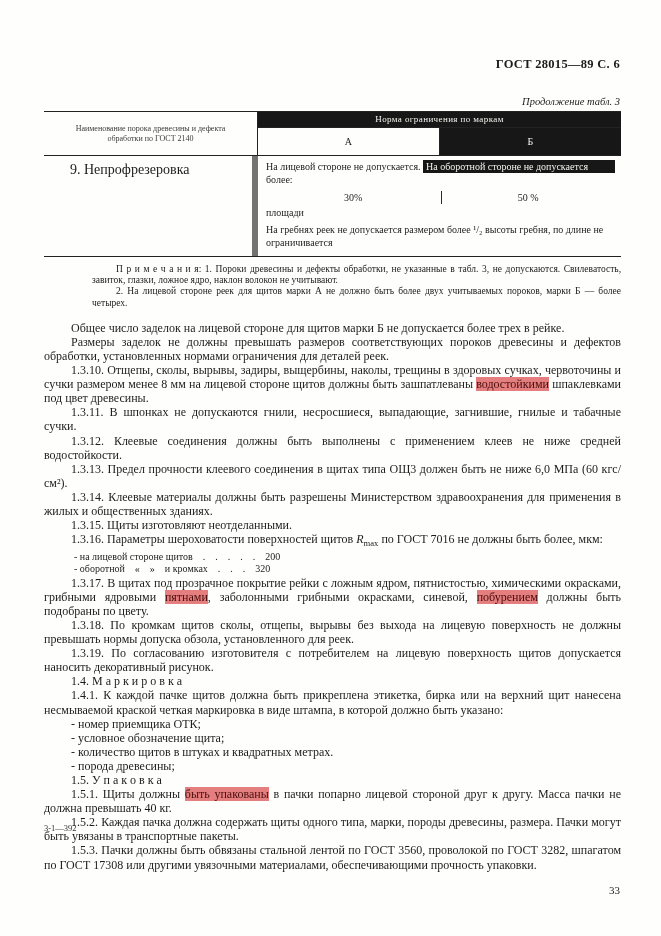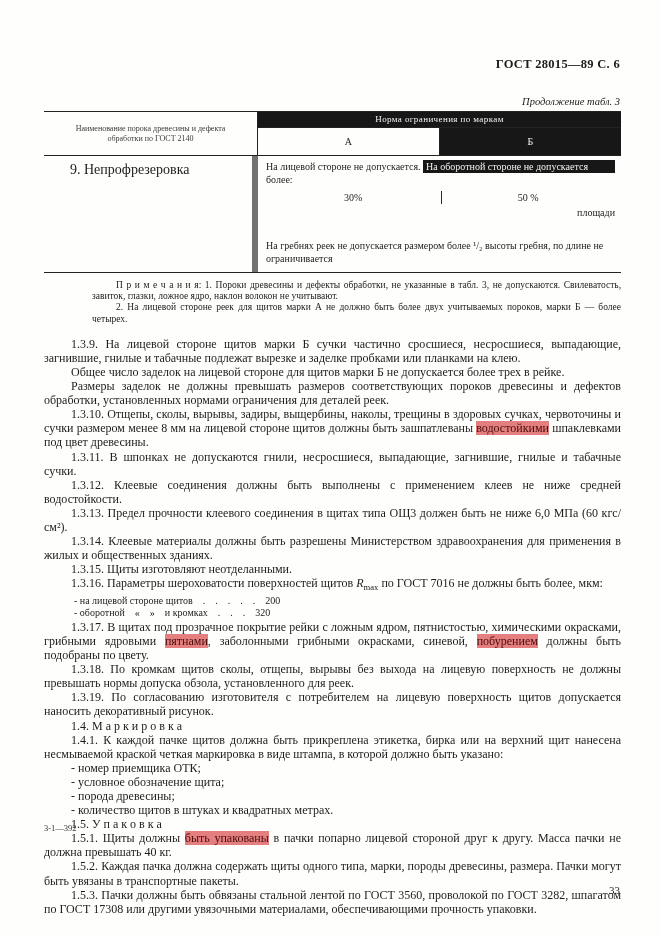--- a/index.html
+++ b/index.html
@@ -59,21 +59,21 @@
   }
   .t-cell { flex:1; font-size:10px; line-height:13px; padding:4px 6px 7px 8px; }
   .cell-line1 { display:flex; }
   .cell-line1 .seg-n { white-space:pre; }
   .cell-line1 .seg-dark {
     background:var(--band,#171717); color:#f3f3ee; flex:1; padding-left:3px;
   }
   .values-row { display:flex; margin:5px 0 2px; }
   .values-row > div { width:50%; text-align:center; }
   .values-row .value-b { border-left:1px solid #2a2a2a; }
-  .area { text-align:right; margin-bottom:20px; }
+  .area { text-align:left; margin-bottom:4px; }
   .cell-line3 { text-align:left; }
 
   
   .notes {
     font-size:9.5px; line-height:11.2px; text-align:justify;
     margin-bottom:12px; color:#222;
   }
   .notes .para { text-indent:24px;margin-left:48px; }
 
   
@@ -129,41 +129,40 @@
         </div>
       </div>
     </div>
 
     <div class="notes">
         <p class="para"><span>П р и м е ч а н и я:  1. Пороки древесины и дефекты обработки, не указанные в табл. 3, не допускаются. Свилеватость, завиток, глазки, ложное ядро, наклон волокон не учитывают.</span></p>
         <p class="para"><span>2. На лицевой стороне реек для щитов марки А не должно быть более двух учитываемых пороков, марки Б — более четырех.</span></p>
       </div>
 
     <div class="doc-body">
-        <p class="para"><span>1.3.9. На лицевой стороне щитов марки Б сучки частично сросшиеся, несросшиеся, выпадающие, загнившие, гнилые и табачные подлежат вырезке и заделке пробками или планками на клею.</span></p>
         <p class="para"><span>Общее число заделок на лицевой стороне для щитов марки Б не допускается более трех в рейке.</span></p>
         <p class="para"><span>Размеры заделок не должны превышать размеров соответствующих пороков древесины и дефектов обработки, установленных нормами ограничения для деталей реек.</span></p>
         <p class="para"><span>1.3.10. Отщепы, сколы, вырывы, задиры, выщербины, наколы, трещины в здоровых сучках, червоточины и сучки размером менее 8 мм на лицевой стороне щитов должны быть зашпатлеваны </span><span class="hl">водостойкими</span><span> шпаклевками под цвет древесины.</span></p>
         <p class="para"><span>1.3.11. В шпонках не допускаются гнили, несросшиеся, выпадающие, загнившие, гнилые и табачные сучки.</span></p>
         <p class="para"><span>1.3.12. Клеевые соединения должны быть выполнены с применением клеев не ниже средней водостойкости.</span></p>
         <p class="para"><span>1.3.13. Предел прочности клеевого соединения в щитах типа ОЩ3 должен быть не ниже 6,0 МПа (60 кгс/см²).</span></p>
         <p class="para"><span>1.3.14. Клеевые материалы должны быть разрешены Министерством здравоохранения для применения в жилых и общественных зданиях.</span></p>
         <p class="para"><span>1.3.15. Щиты изготовляют неотделанными.</span></p>
         <p class="para"><span>1.3.16. Параметры шероховатости поверхностей щитов </span><span class="it">R</span><sub>max</sub><span> по ГОСТ 7016 не должны быть более, мкм:</span></p>
         <p class="para small"><span>- на лицевой стороне щитов    .    .    .    .    .    200</span></p>
         <p class="para small"><span>- оборотной    «    »    и кромках    .    .    .    320</span></p>
         <p class="para"><span>1.3.17. В щитах под прозрачное покрытие рейки с ложным ядром, пятнистостью, химическими окрасками, грибными ядровыми </span><span class="hl">пятнами</span><span>, заболонными грибными окрасками, синевой, </span><span class="hl">побурением</span><span> должны быть подобраны по цвету.</span></p>
         <p class="para"><span>1.3.18. По кромкам щитов сколы, отщепы, вырывы без выхода на лицевую поверхность не должны превышать нормы допуска обзола, установленного для реек.</span></p>
         <p class="para"><span>1.3.19. По согласованию изготовителя с потребителем на лицевую поверхность щитов допускается наносить декоративный рисунок.</span></p>
         <p class="para heading"><span>1.4. М а р к и р о в к а</span></p>
         <p class="para"><span>1.4.1. К каждой пачке щитов должна быть прикреплена этикетка, бирка или на верхний щит нанесена несмываемой краской четкая маркировка в виде штампа, в которой должно быть указано:</span></p>
         <p class="para"><span>- номер приемщика ОТК;</span></p>
         <p class="para"><span>- условное обозначение щита;</span></p>
+        <p class="para"><span>- количество щитов в штуках и квадратных метрах.</span></p>
         <p class="para"><span>- порода древесины;</span></p>
-        <p class="para"><span>- количество щитов в штуках и квадратных метрах.</span></p>
         <p class="para heading"><span>1.5. У п а к о в к а</span></p>
         <p class="para"><span>1.5.1. Щиты должны </span><span class="hl">быть упакованы</span><span> в пачки попарно лицевой стороной друг к другу. Масса пачки не должна превышать 40 кг.</span></p>
         <p class="para"><span>1.5.2. Каждая пачка должна содержать щиты одного типа, марки, породы древесины, размера. Пачки могут быть увязаны в транспортные пакеты.</span></p>
         <p class="para"><span>1.5.3. Пачки должны быть обвязаны стальной лентой по ГОСТ 3560, проволокой по ГОСТ 3282, шпагатом по ГОСТ 17308 или другими увязочными материалами, обеспечивающими прочность упаковки.</span></p>
       </div>
 
   </div>
 
   <div class="footer-left">3-1—392</div>
   <div class="footer-right">33</div>

